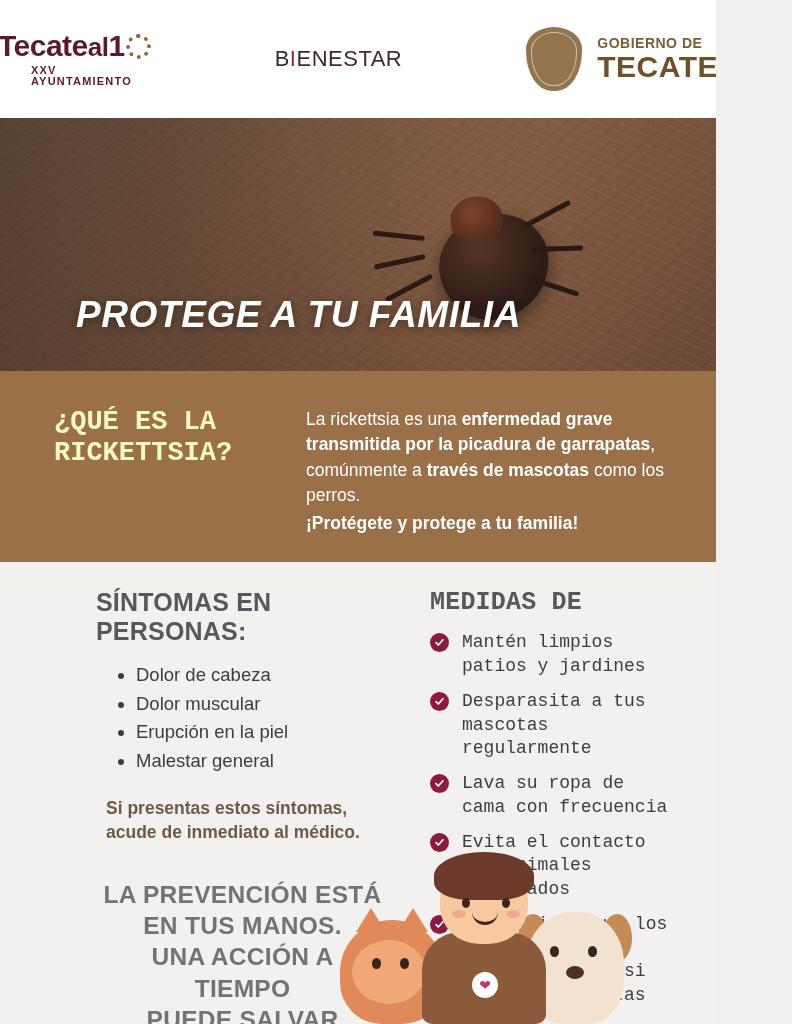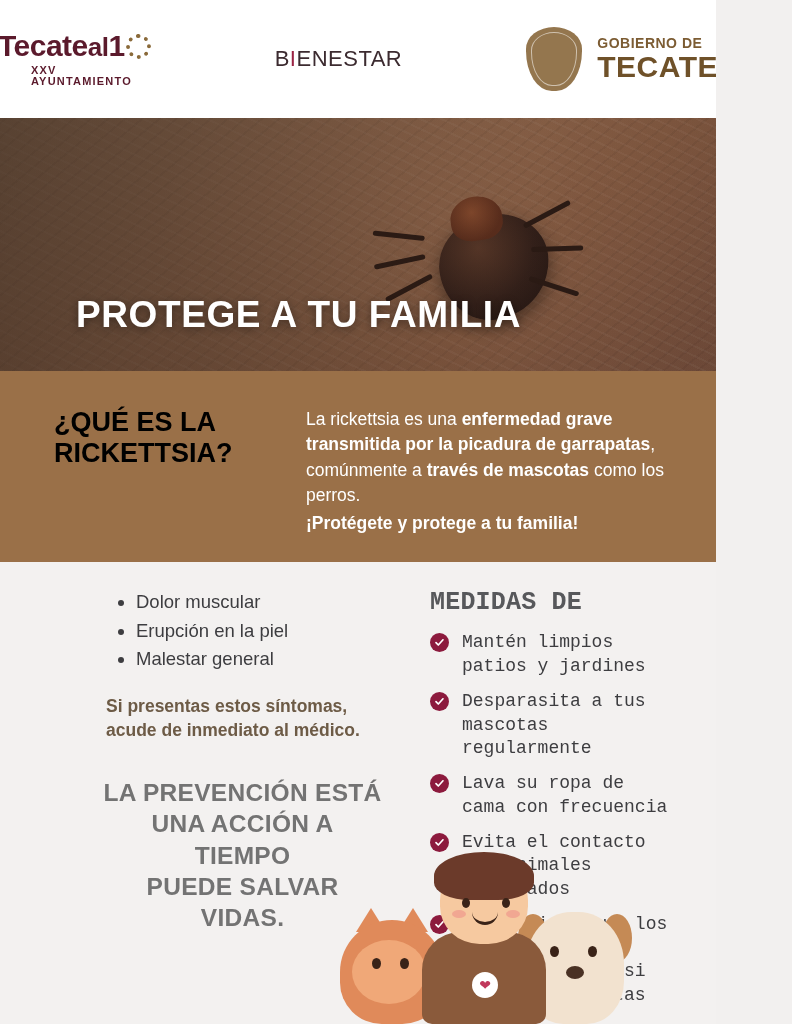--- a/index.html
+++ b/index.html
@@ -114,20 +114,21 @@
   }
 
   
   .hero {
     position: relative;
     height: 253px;
     background:
       radial-gradient(circle at 62% 40%, rgba(0,0,0,0) 0%, rgba(0,0,0,.1) 60%),
       linear-gradient(135deg, #b08e6e 0%, #a3785a 35%, #8f6247 70%, #7c5340 100%);
     overflow: hidden;
+    font-style: italic;
   }
   .skin-tex {
     position: absolute; inset: 0;
     background-image:
       repeating-linear-gradient(25deg, rgba(255,255,255,.045) 0 2px, rgba(0,0,0,0) 2px 9px),
       repeating-linear-gradient(-40deg, rgba(0,0,0,.05) 0 2px, rgba(0,0,0,0) 2px 11px);
     opacity: .9;
   }
   .tick {
     position: absolute;
@@ -175,27 +176,28 @@
   
   .band {
     background: #9a7048;
     padding: 22px 46px 26px 46px;
     display: flex;
     gap: 28px;
     align-items: flex-start;
     min-height: 148px;
   }
   .band-left {
-    color: #000000;
+    color: #fef9c3;
     font-size: 27px;
     font-weight: bold;
     line-height: 1.14;
     width: 232px;
     padding-top: 14px;
     padding-left: 8px;
+    font-family: Liberation Mono, monospace;
   }
   .band-right {
     color: #ffffff;
     font-size: 17.5px;
     line-height: 1.45;
     flex: 1;
     padding-top: 14px;
   }
   .band-right b { font-weight: bold; }
 
@@ -420,29 +422,35 @@
     </div>
     <div class="band-right">
       <span>La rickettsia es una </span><b>enfermedad grave transmitida por la picadura de garrapatas</b><span>, comúnmente a </span><b>través de mascotas</b><span> como los perros.</span>
       <div style="margin-top:2px;"><b>¡Protégete y protege a tu familia!</b></div>
     </div>
   </div>
 
   <div class="content">
 
     <div class="col-left">
+      <div class="col-heading">
+        <div>SÍNTOMAS EN</div>
+        <div>PERSONAS:</div>
+      </div>
       <ul class="sym-list">
+        <li>Dolor de cabeza</li>
         <li>Dolor muscular</li>
         <li>Erupción en la piel</li>
         <li>Malestar general</li>
       </ul>
       <div class="note">Si presentas estos síntomas, acude de inmediato al médico.</div>
 
       <div class="slogan">
         <div>LA PREVENCIÓN ESTÁ</div>
+        <div>EN TUS MANOS.</div>
         <div>UNA ACCIÓN A TIEMPO</div>
         <div>PUEDE SALVAR VIDAS.</div>
       </div>
     </div>
 
     <div class="col-right">
       <div class="col-heading">
         <div>MEDIDAS DE</div>
       </div>
       <ul class="prev-list">

